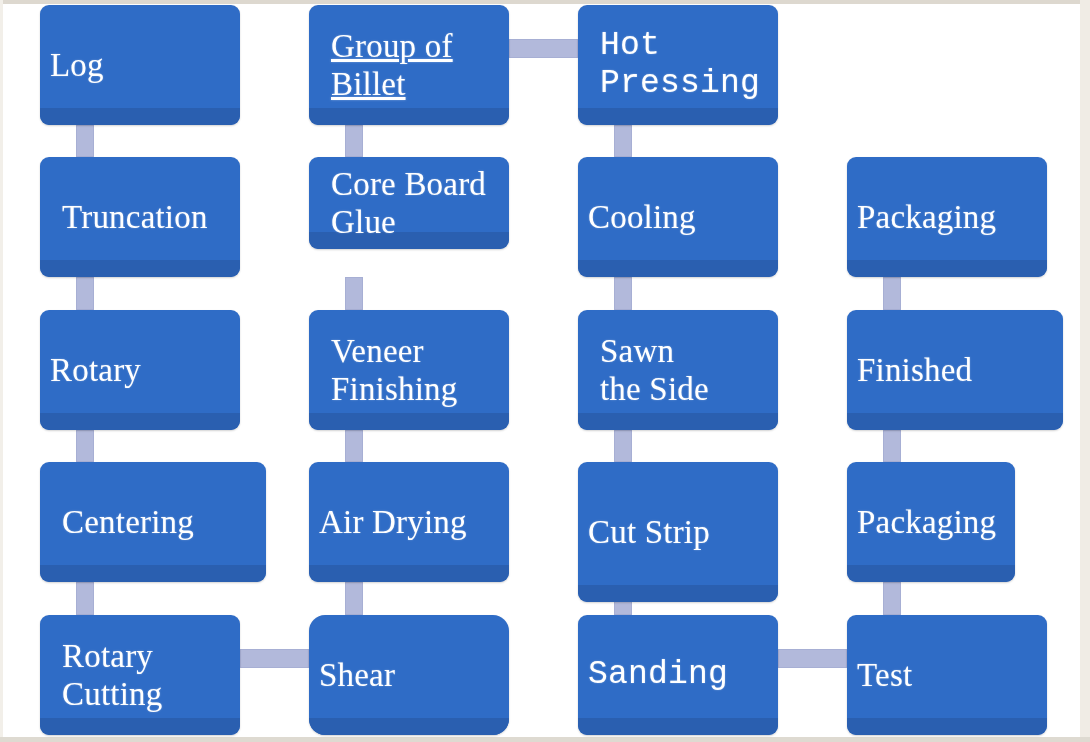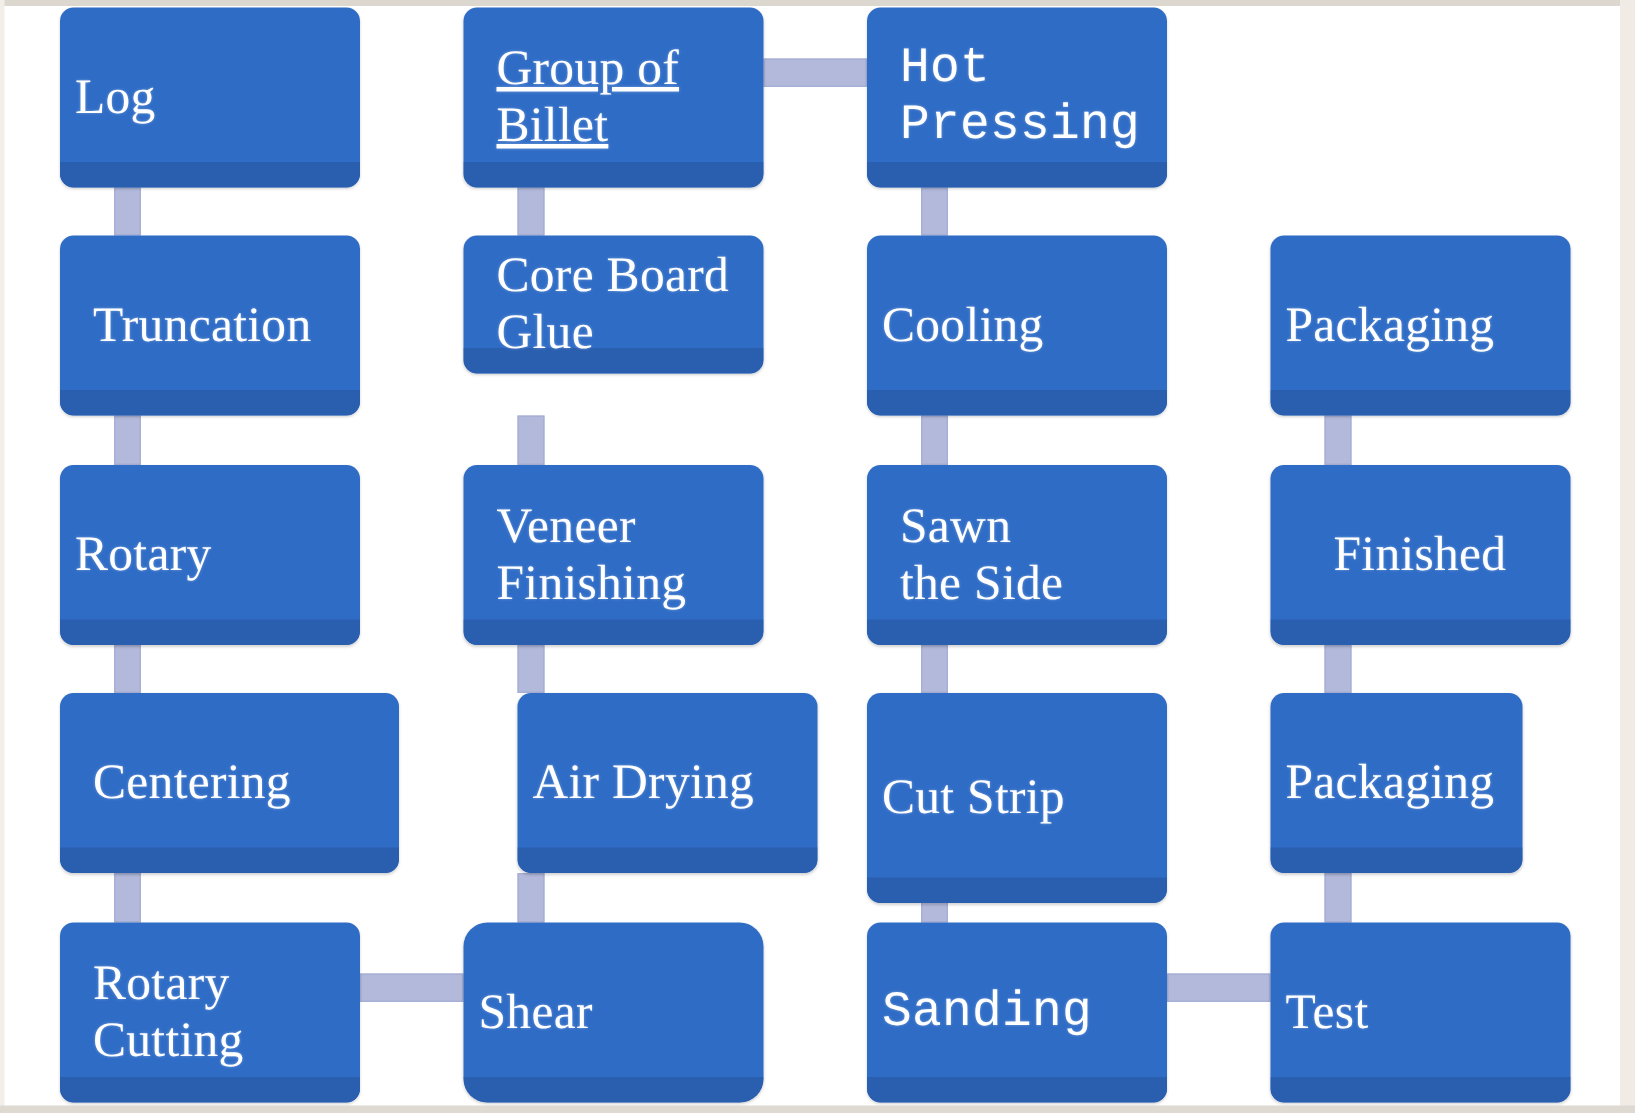--- a/index.html
+++ b/index.html
@@ -125,21 +125,21 @@
 Billet</div>
       </div>
       <div class="node align-left" style="left: 309px; top: 157px; width: 200px; height: 92px;">
         <div class="node-label">Core Board
 Glue</div>
       </div>
       <div class="node align-left" style="left: 309px; top: 310px; width: 200px; height: 120px;">
         <div class="node-label">Veneer
 Finishing</div>
       </div>
-      <div class="node align-center" style="left: 309px; top: 462px; width: 200px; height: 120px; margin-left: 36px;">
+      <div class="node align-center" style="left: 309px; top: 462px; width: 200px; height: 120px;">
         <div class="node-label">Air Drying</div>
       </div>
       <div class="node align-center" style="left: 309px; top: 615px; width: 200px; height: 120px; border-radius: 16px;">
         <div class="node-label">Shear</div>
       </div>
       <div class="node align-left" style="left: 578px; top: 5px; width: 200px; height: 120px; font-family: Liberation Mono, monospace;">
         <div class="node-label">Hot
 Pressing</div>
       </div>
       <div class="node align-center" style="left: 578px; top: 157px; width: 200px; height: 120px;">
@@ -151,21 +151,21 @@
       </div>
       <div class="node align-center" style="left: 578px; top: 462px; width: 200px; height: 140px;">
         <div class="node-label">Cut Strip</div>
       </div>
       <div class="node align-center" style="left: 578px; top: 615px; width: 200px; height: 120px; font-family: Liberation Mono, monospace;">
         <div class="node-label">Sanding</div>
       </div>
       <div class="node align-center" style="left: 847px; top: 157px; width: 200px; height: 120px;">
         <div class="node-label">Packaging</div>
       </div>
-      <div class="node align-center" style="left: 847px; top: 310px; width: 200px; height: 120px; padding-left: 32px;">
+      <div class="node align-center" style="left: 847px; top: 310px; width: 216px; height: 120px;">
         <div class="node-label">Finished</div>
       </div>
       <div class="node align-center" style="left: 847px; top: 462px; width: 168px; height: 120px; font-family: Liberation Serif, serif;">
         <div class="node-label">Packaging</div>
       </div>
       <div class="node align-center" style="left: 847px; top: 615px; width: 200px; height: 120px;">
         <div class="node-label">Test</div>
       </div>
     </div>
 

